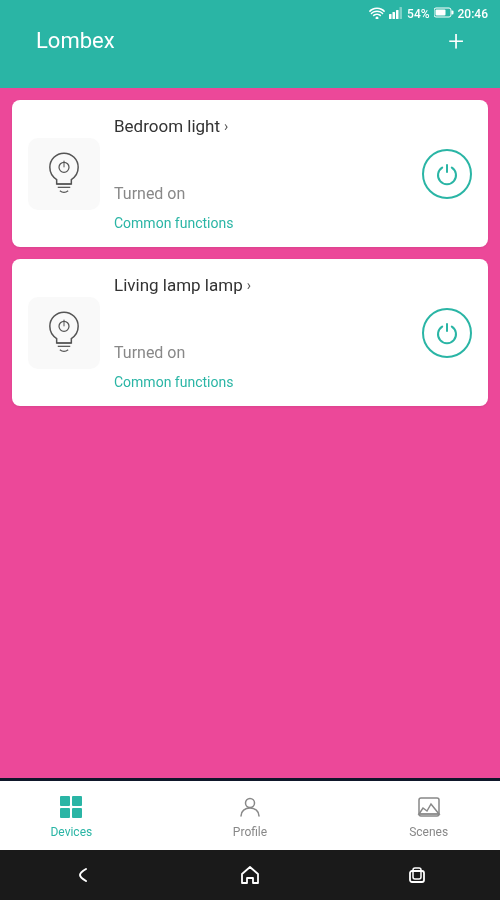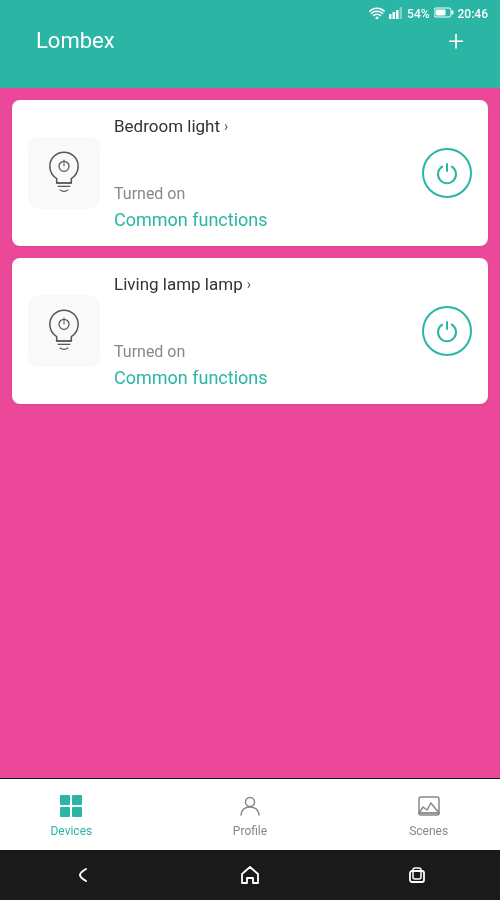--- a/index.html
+++ b/index.html
@@ -123,23 +123,24 @@
     }
 
     .device-status {
       font-size: 16px;
       color: #888;
       margin-bottom: 6px;
       margin-top: 48px;
     }
 
     .device-common-functions {
-      font-size: 18px;
+      font-size: 14px;
       color: #2ab5a5;
       cursor: pointer;
+      margin-top: 12px;
     }
 
     .power-btn {
       width: 50px;
       height: 50px;
       border-radius: 50%;
       border: 2px solid #2ab5a5;
       background: white;
       display: flex;
       align-items: center;
@@ -153,21 +154,21 @@
       height: 24px;
     }
 
     
     .bottom-nav {
       background: white;
       height: 72px;
       display: flex;
       align-items: center;
       justify-content: space-around;
-      border-top: 1px solid #0f172a;
+      border-top: 3px solid #0f172a;
       gap: 36px;
     }
 
     .nav-item {
       display: flex;
       flex-direction: column;
       align-items: center;
       gap: 4px;
       cursor: pointer;
       flex: 1;

